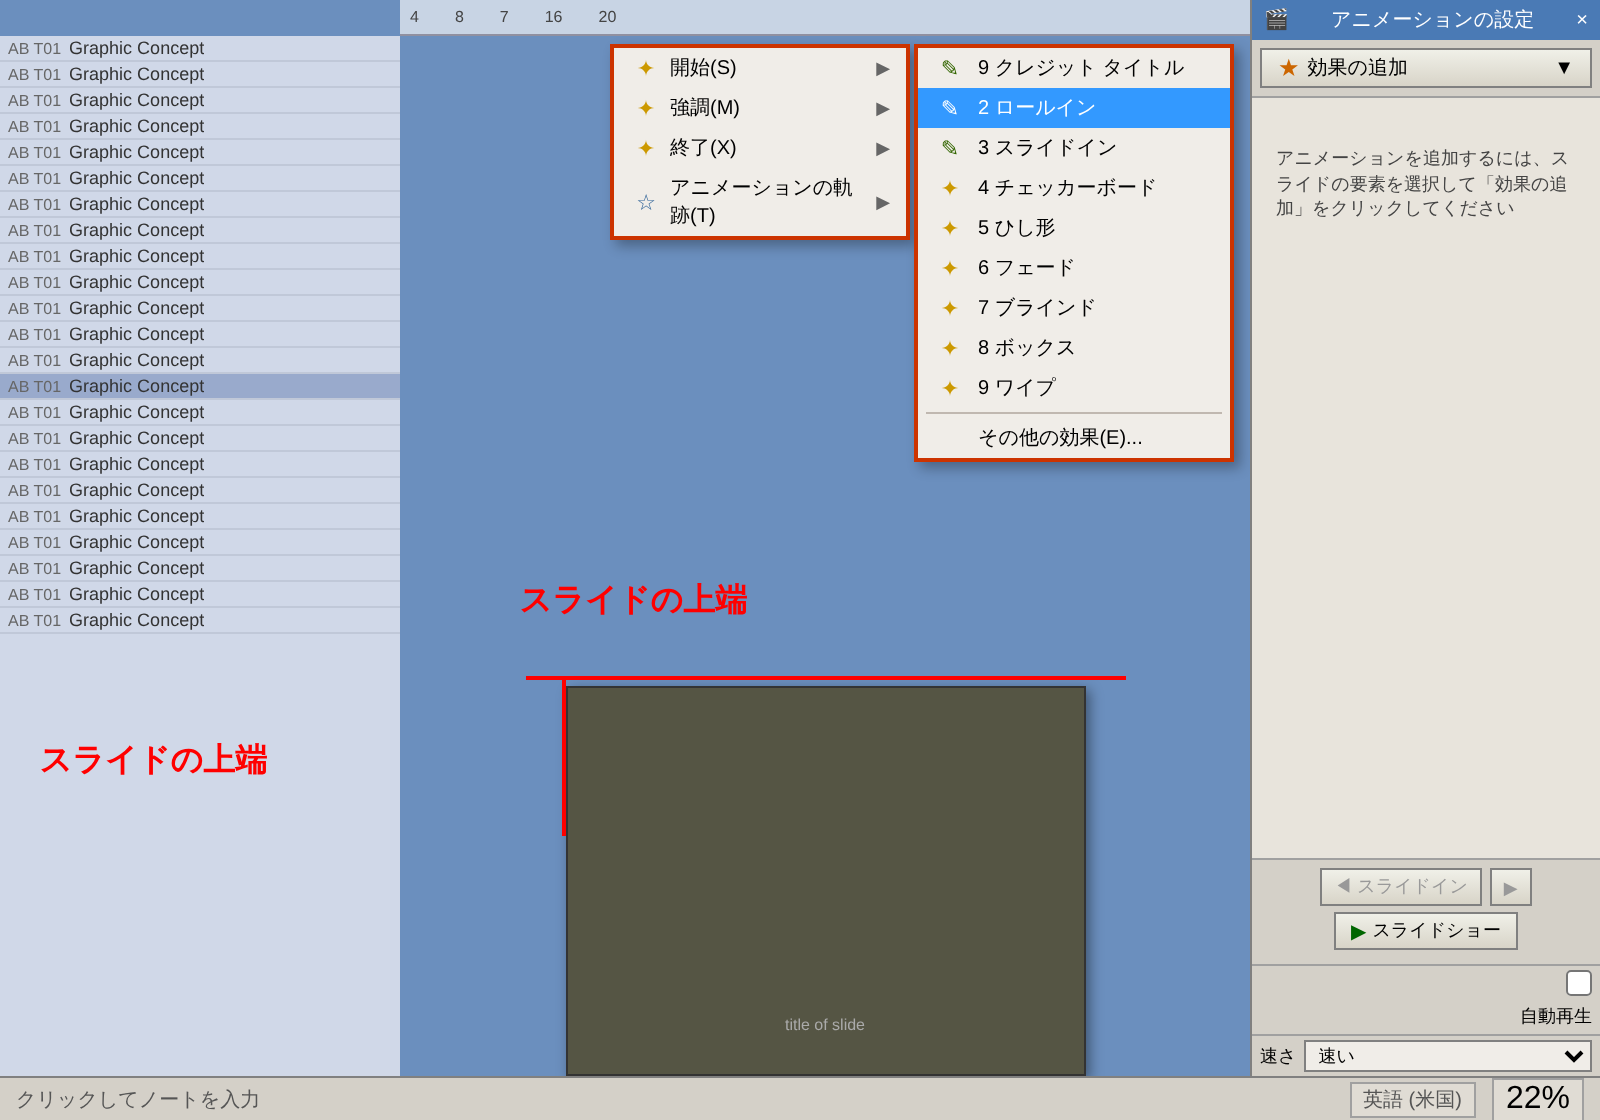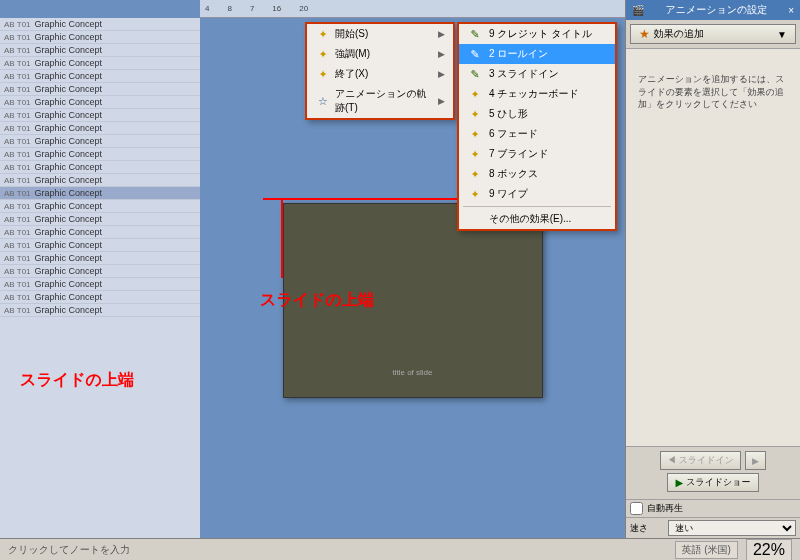--- a/index.html
+++ b/index.html
@@ -77,21 +77,21 @@
 
     
     .slide-canvas-area {
       position: absolute;
       left: 200px;
       top: 18px;
       right: 0;
       bottom: 0;
       background: #6b8fbe;
       display: flex;
-      align-items: center;
+      align-items: flex-end;
       justify-content: center;
     }
 
     .slide-canvas {
       width: 260px;
       height: 195px;
       background: #555544;
       border: 1px solid #333;
       position: relative;
       box-shadow: 2px 2px 6px rgba(0,0,0,0.4);
@@ -217,20 +217,21 @@
     }
 
     
     .auto-play-row {
       display: flex;
       align-items: flex-end;
       gap: 4px;
       font-size: 9px;
       padding: 2px 4px;
       border-top: 1px solid #a0a0a0;
+      flex-direction: column;
     }
 
     
     .status-bar {
       height: 22px;
       background: #d4d0c8;
       border-top: 1px solid #808080;
       display: flex;
       align-items: center;
       padding: 0 8px;
@@ -306,21 +307,21 @@
 
     
     ::-webkit-scrollbar { width: 12px; }
     ::-webkit-scrollbar-track { background: #d4d0c8; }
     ::-webkit-scrollbar-thumb { background: #a0a0a0; border: 1px solid #808080; }
 
     
     .speed-row {
       display: flex;
       align-items: center;
-      gap: 20px;
+      gap: 4px;
       font-size: 9px;
       padding: 2px 4px;
       border-top: 1px solid #a0a0a0;
     }
 
     .speed-select {
       flex: 1;
       font-size: 9px;
       background: #f0ede8;
       border: 1px solid #808080;

